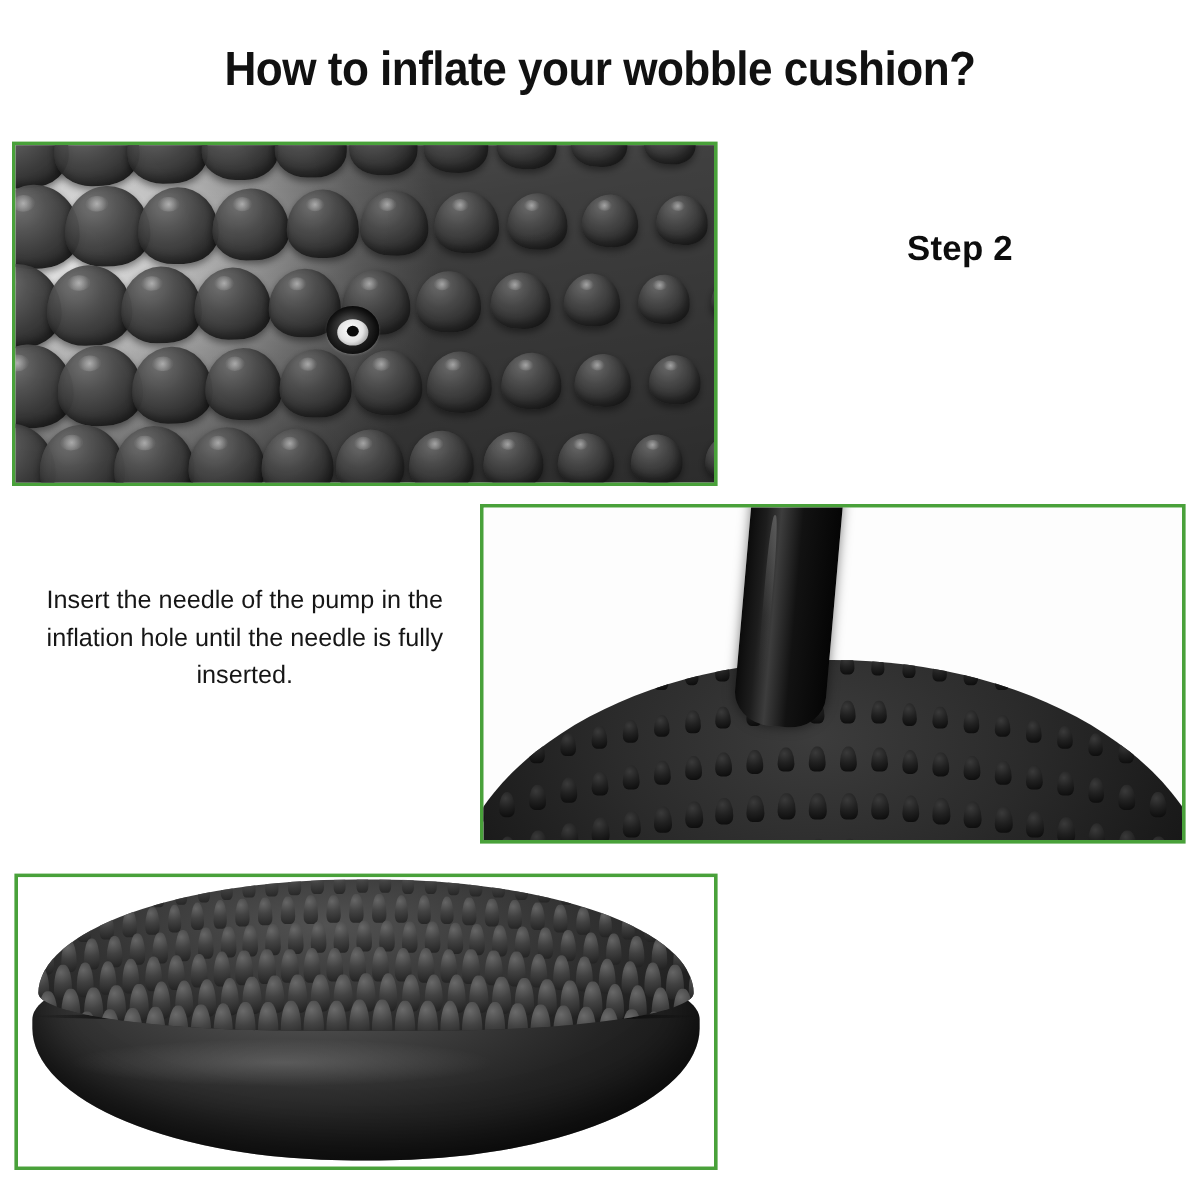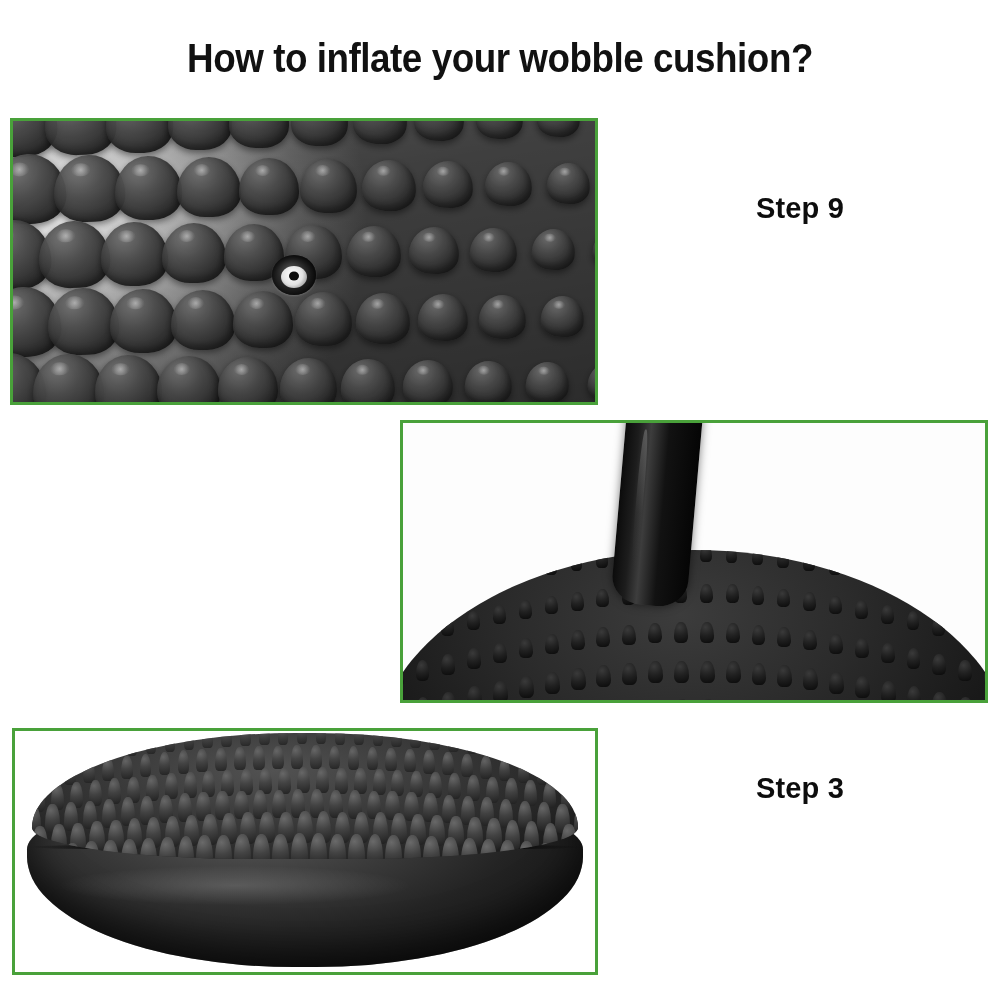--- a/index.html
+++ b/index.html
@@ -302,24 +302,25 @@
         <div class="nub" style="left: 574.8px; top: 242.4px; width: 39.96px; height: 37.8px; transform: rotate(5deg); opacity: 0.9;"></div>
       </div>
     <div class="hole-outer" id="p1-hole" style="left: 259px; top: 134px;">
       <div class="hole-ring"></div>
       <div class="hole-pin"></div>
     </div>
   </div>
 </div>
 
 <div class="step-block" id="step-1">
-  <div class="step-head">Step 9</div>
+  <div class="step-head">Step 2</div>
 </div>
 
 <div class="step-block" id="step-2">
+  <div class="step-body">Insert the needle of the pump in the inflation hole until the needle is fully inserted.</div>
 </div>
 
 <div class="frame" id="frame-2">
   <div class="photo">
     <div class="p2-bg"></div>
     <div class="p2-dome"></div>
     <div class="p2-spikes" id="p2-spikes">
         <div class="spike" style="left: 41.68px; top: -1.92663px; width: 10.8px; height: 15.8px;"></div>
         <div class="spike" style="left: 67.52px; top: -8.61497px; width: 10.8px; height: 15.8px;"></div>
         <div class="spike" style="left: 93.36px; top: -14.9782px; width: 10.8px; height: 15.8px;"></div>
@@ -620,14 +621,13 @@
         <div class="p3-spike" style="left: 466.414px; top: 106.847px; width: 16.9px; height: 33.8px; opacity: 1;"></div>
         <div class="p3-spike" style="left: 485.31px; top: 108.024px; width: 16.9px; height: 33.8px; opacity: 1;"></div>
         <div class="p3-spike" style="left: 504.207px; top: 109.245px; width: 16.9px; height: 33.8px; opacity: 1;"></div>
         <div class="p3-spike" style="left: 523.103px; top: 110.495px; width: 16.9px; height: 33.8px; opacity: 1;"></div>
         <div class="p3-spike" style="left: 542px; top: 111.76px; width: 16.9px; height: 33.8px; opacity: 1;"></div>
       </div>
   </div>
 </div>
 
 <div class="step-block" id="step-3">
-  <div class="step-head">Step 3</div>
 </div>
 
 </body></html>

